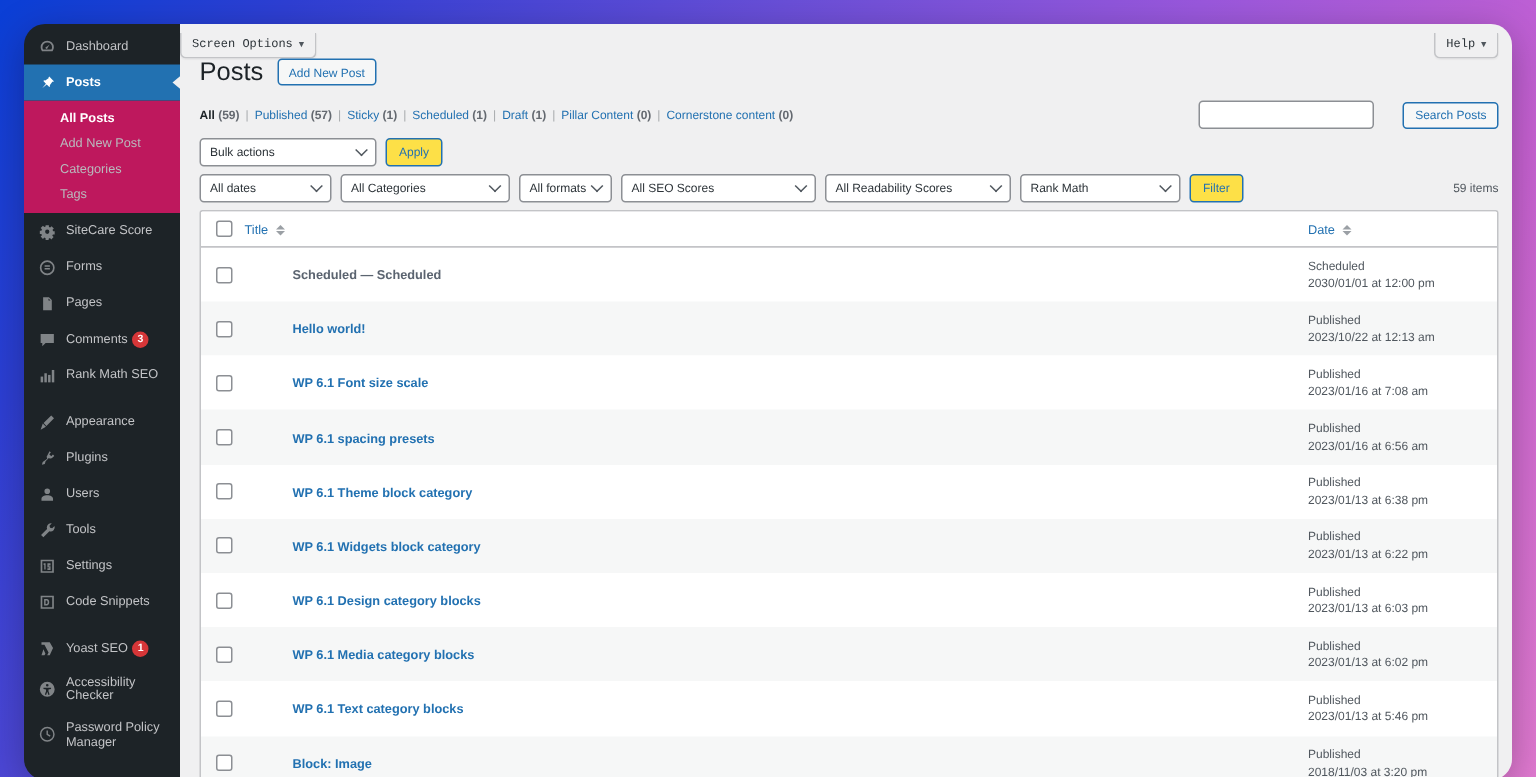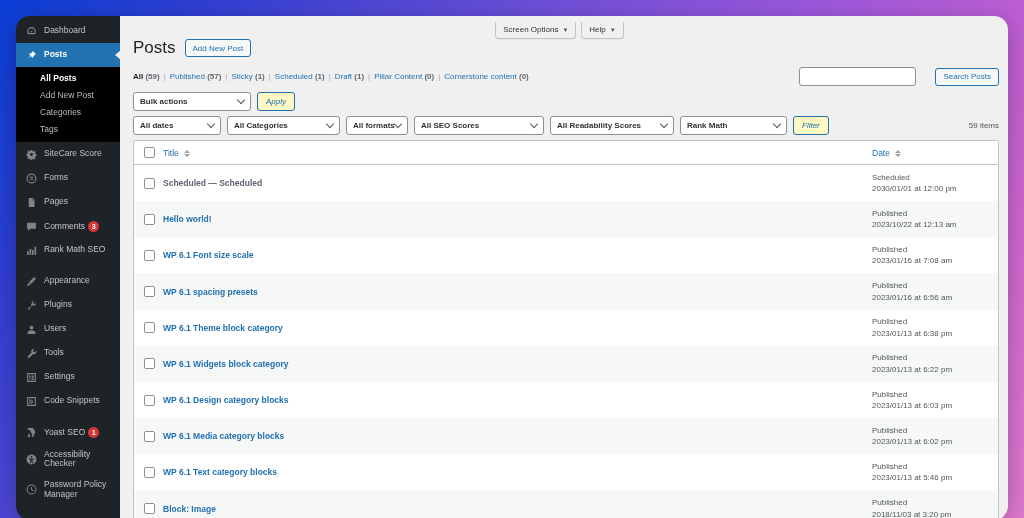--- a/index.html
+++ b/index.html
@@ -63,21 +63,21 @@
   .menu-item.active .ico svg rect, .menu-item.active .ico svg polygon { fill: #fff; }
   .menu-item.active::after {
     content: "";
     position: absolute; right: -1px; top: 50%;
     margin-top: -5px;
     border-top: 5px solid transparent;
     border-bottom: 5px solid transparent;
     border-right: 6px solid #f0f0f1;
   }
   .submenu {
-    background: #000000;
+    background: #be185d;
     padding: 2px 0 5px 0;
   }
   .submenu .sub {
     padding: 3.5px 0 3.5px 24px;
     font-size: 8.5px;
     color: #b9babd;
     cursor: pointer;
   }
   .submenu .sub.cur { color: #fff; font-weight: bold; }
   .menu-sep { height: 7px; }
@@ -101,24 +101,25 @@
   .main {
     flex: 1;
     background: #f0f0f1;
     position: relative;
     overflow: hidden;
   }
 
   .topbar {
     height: 26px;
     display: flex;
-    justify-content: center;
+    justify-content: space-between;
     align-items: flex-start;
     padding: 6px 9px 0 0;
     gap: 5px;
+    font-family: Liberation Mono, monospace;
   }
   .tab-btn {
     background: #f0f0f1;
     border: 1px solid #c3c4c7;
     border-top: none;
     border-radius: 0 0 4px 4px;
     font-size: 8px;
     color: #2c3338;
     padding: 3px 7px 4px 7px;
     display: flex; align-items: center; gap: 4px;
@@ -209,21 +210,20 @@
     border: 1px solid #8c8f94;
     border-radius: 3px;
     background: #fff;
     font-size: 8px;
     color: #2c3338;
     display: flex;
     align-items: center;
     padding: 0 17px 0 6px;
     cursor: pointer;
     white-space: nowrap;
-    font-weight: bold;
   }
   .sel::after {
     content: "";
     position: absolute;
     right: 6px; top: 50%;
     margin-top: -1.5px;
     width: 5px; height: 5px;
     border-right: 1.2px solid #50575e;
     border-bottom: 1.2px solid #50575e;
     transform: translateY(-50%) rotate(45deg);
@@ -233,27 +233,27 @@
   .sel.w-dates { width: 88px; }
   .sel.w-cats { width: 113px; }
   .sel.w-formats { width: 62px; }
   .sel.w-seo { width: 130px; }
   .sel.w-read { width: 124px; }
   .sel.w-rank { width: 107px; }
 
   .btn-sec {
     border: 1px solid #2271b1;
     color: #2271b1;
-    background: #fef9c3;
+    background: #fde047;
     font-size: 8px;
     padding: 3.5px 8px;
     border-radius: 3px;
     cursor: pointer;
     height: 19px;
-    display: flex; align-items: center; font-style: italic;
+    display: flex; align-items: center;
   }
 
   .items-count {
     margin-left: auto;
     font-size: 8px;
     color: #50575e;
     white-space: nowrap;
   }
 
   
@@ -306,20 +306,21 @@
     background: #fff;
     display: block;
     cursor: pointer;
   }
   .post-link {
     color: #2271b1;
     font-weight: bold;
     font-size: 8.5px;
     cursor: pointer;
     text-decoration: none;
+    margin-left: 32px;
   }
   .post-link.muted { color: #5b6470; }
   .date-cell {
     font-size: 8px;
     color: #50575e;
     line-height: 1.45;
   }
   .date-status { display: block; }
   .date-value { display: block; }
 </style>

